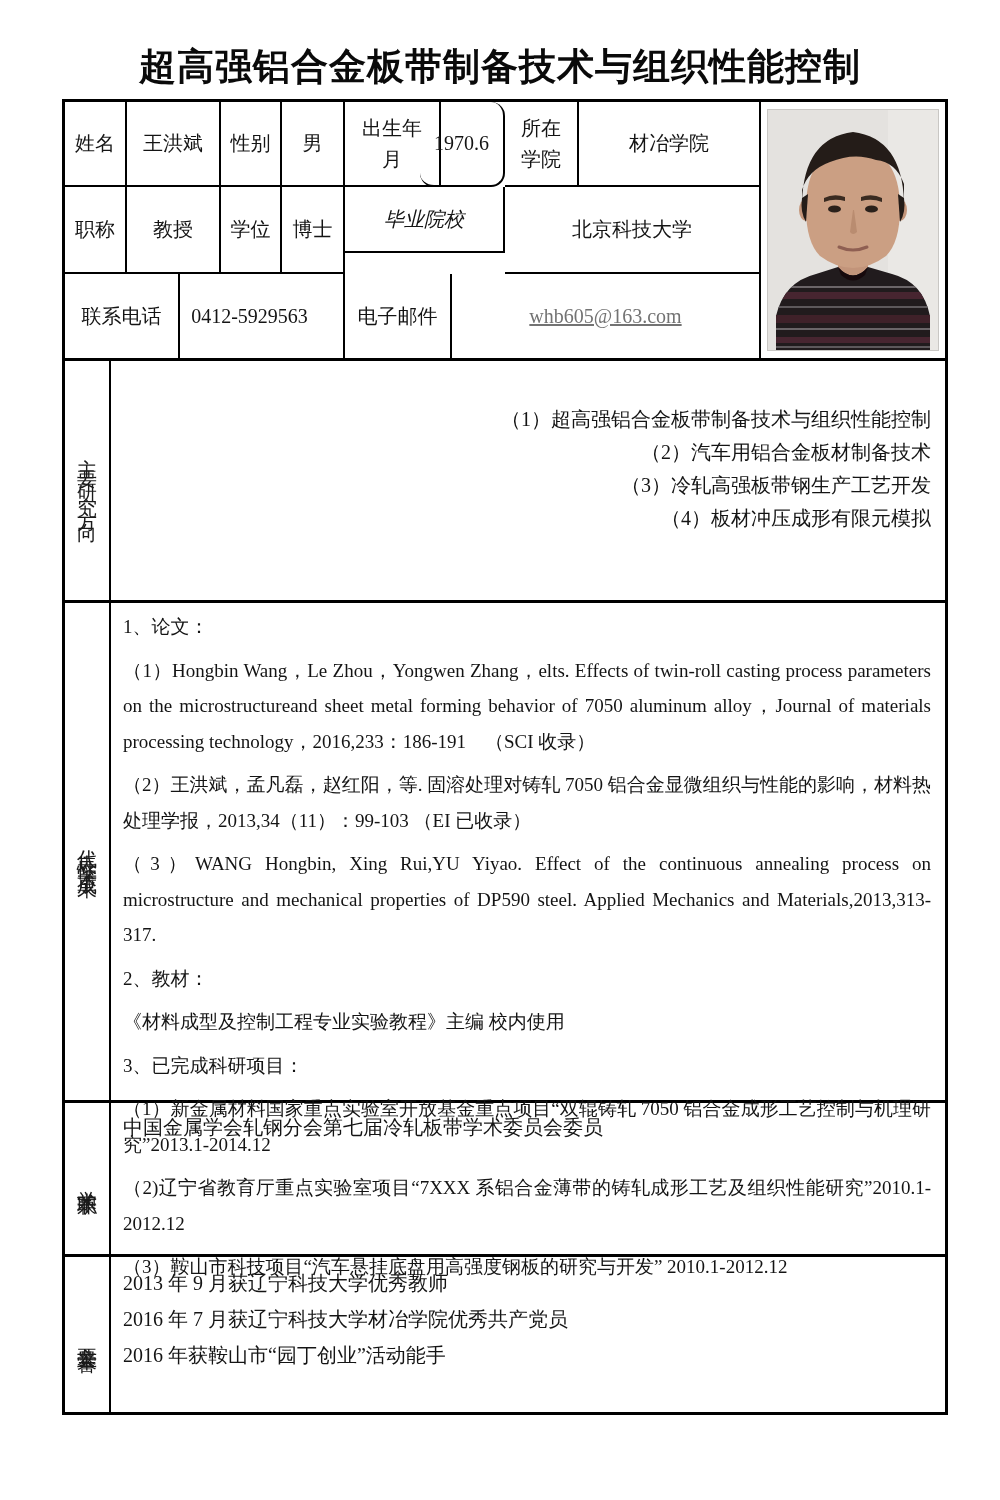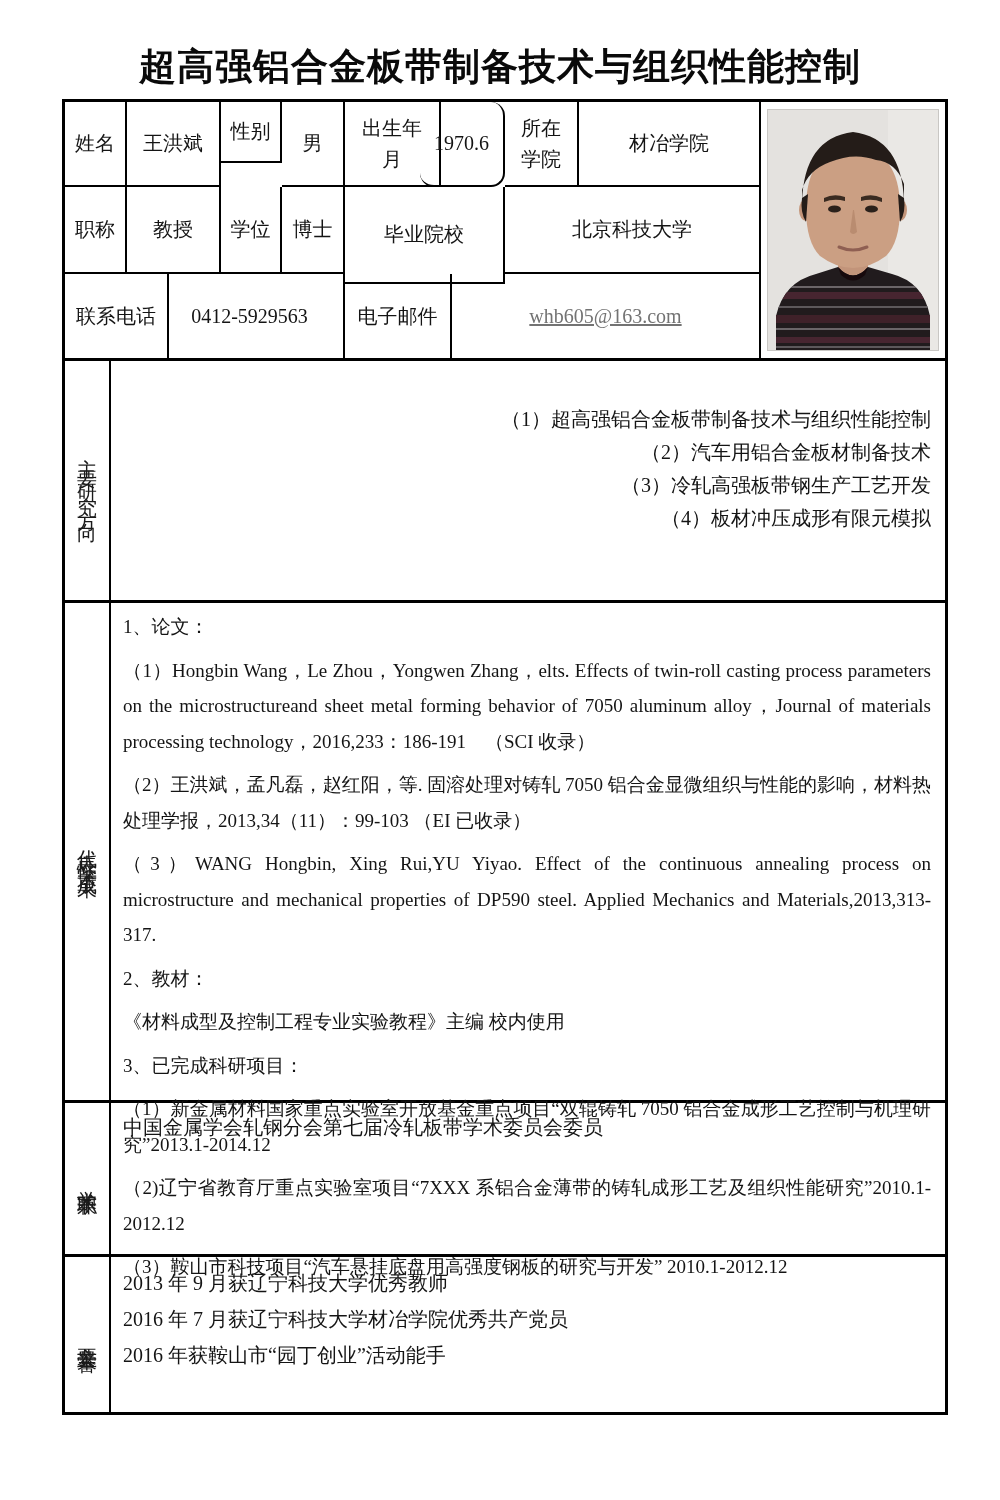--- a/index.html
+++ b/index.html
@@ -57,21 +57,21 @@
 </style>
 </head>
 <body>
 
 <div class="page-title">超高强铝合金板带制备技术与组织性能控制</div>
 
 <div class="tbl">
 
   <div class="cell" style="left:0;top:0;width:62px;height:85px;">姓名</div>
   <div class="cell" style="left:62px;top:0;width:94px;height:85px;">王洪斌</div>
-  <div class="cell" style="left:156px;top:0;width:61px;height:61px;">性别</div>
+  <div class="cell" style="left:156px;top:0;width:61px;height:85px;">性别</div>
   <div class="cell" style="left:217px;top:0;width:63px;height:85px;">男</div>
   <div class="cell wrap2" style="left:280px;top:0;width:96px;height:85px;text-align:center;">出生年月</div>
   <div class="cell" style="left:355px;top:0;width:85px;height:85px;border-radius:14px;">1970.6</div>
   <div class="cell wrap2" style="left:440px;top:0;width:74px;height:85px;">所在学院</div>
   <div class="cell" style="left:514px;top:0;width:182px;height:85px;">材冶学院</div>
 
   <div class="cell noR thickB photo-cell" style="left:696px;top:0;width:184px;height:259px;">
     <div class="photo-frame">
       <svg width="170" height="240" viewBox="0 0 170 240">
         <defs>
@@ -107,24 +107,24 @@
         </g>
         <path d="M70,157 Q85,174 100,157 L97,165 Q85,176 73,165 Z" fill="#17090c"></path>
       </svg>
     </div>
   </div>
 
   <div class="cell" style="left:0;top:85px;width:62px;height:87px;">职称</div>
   <div class="cell" style="left:62px;top:85px;width:94px;height:87px;">教授</div>
   <div class="cell" style="left:156px;top:85px;width:61px;height:87px;">学位</div>
   <div class="cell" style="left:217px;top:85px;width:63px;height:87px;">博士</div>
-  <div class="cell" style="left:280px;top:85px;width:160px;height:97px;">毕业院校</div>
+  <div class="cell" style="left:280px;top:85px;width:160px;height:66px;font-style:italic;">毕业院校</div>
   <div class="cell" style="left:440px;top:85px;width:256px;height:87px;">北京科技大学</div>
 
-  <div class="cell thickB" style="left:0;top:172px;width:104px;height:87px;">联系电话</div>
+  <div class="cell thickB" style="left:0;top:172px;width:115px;height:87px;">联系电话</div>
   <div class="cell thickB" style="left:91px;top:172px;width:189px;height:87px;">0412-5929563</div>
   <div class="cell thickB" style="left:280px;top:172px;width:107px;height:87px;">电子邮件</div>
   <div class="cell thickB" style="left:387px;top:172px;width:309px;height:87px;">
     <span class="email-link">whb605@163.com</span>
   </div>
 
   <div class="cell vcell thickB" style="left:0;top:259px;width:46px;height:242px;">
     <span class="vlabel sp-wide">主要研究方向</span>
   </div>
   <div class="cell noR thickB content research" style="left:46px;top:259px;width:834px;height:242px;">

